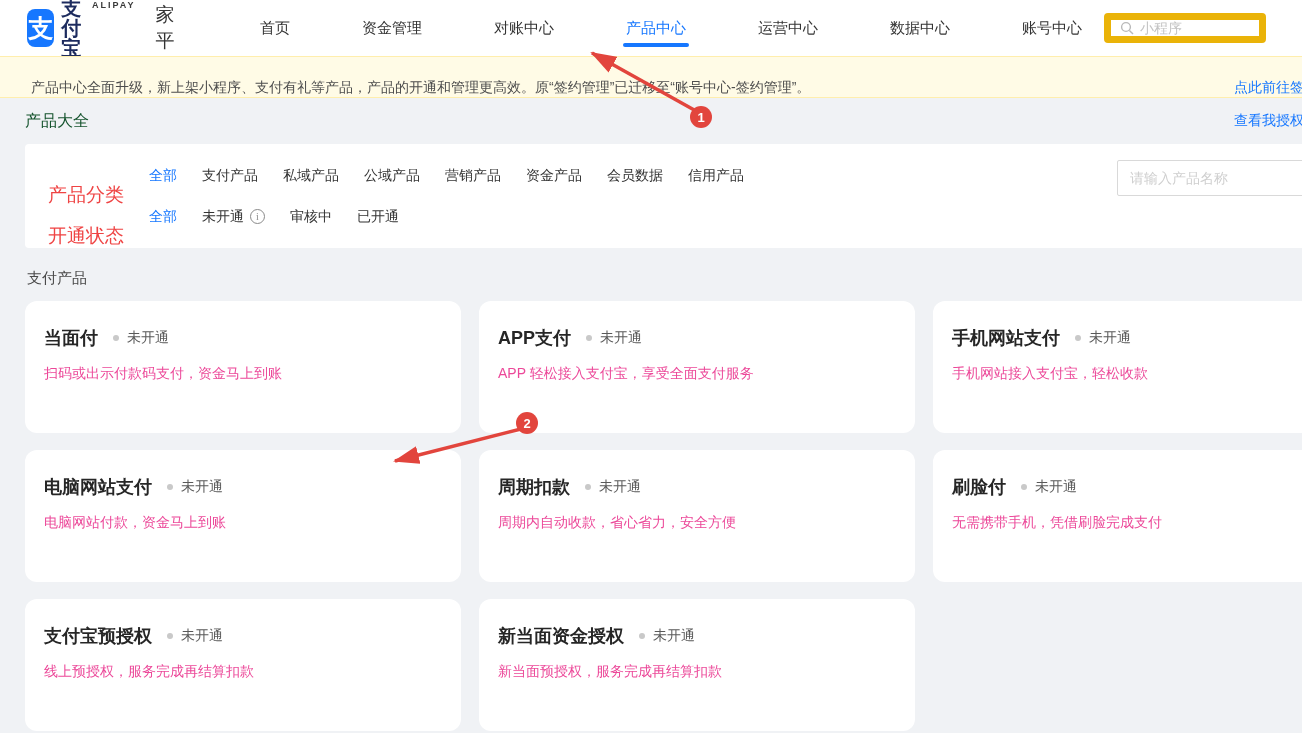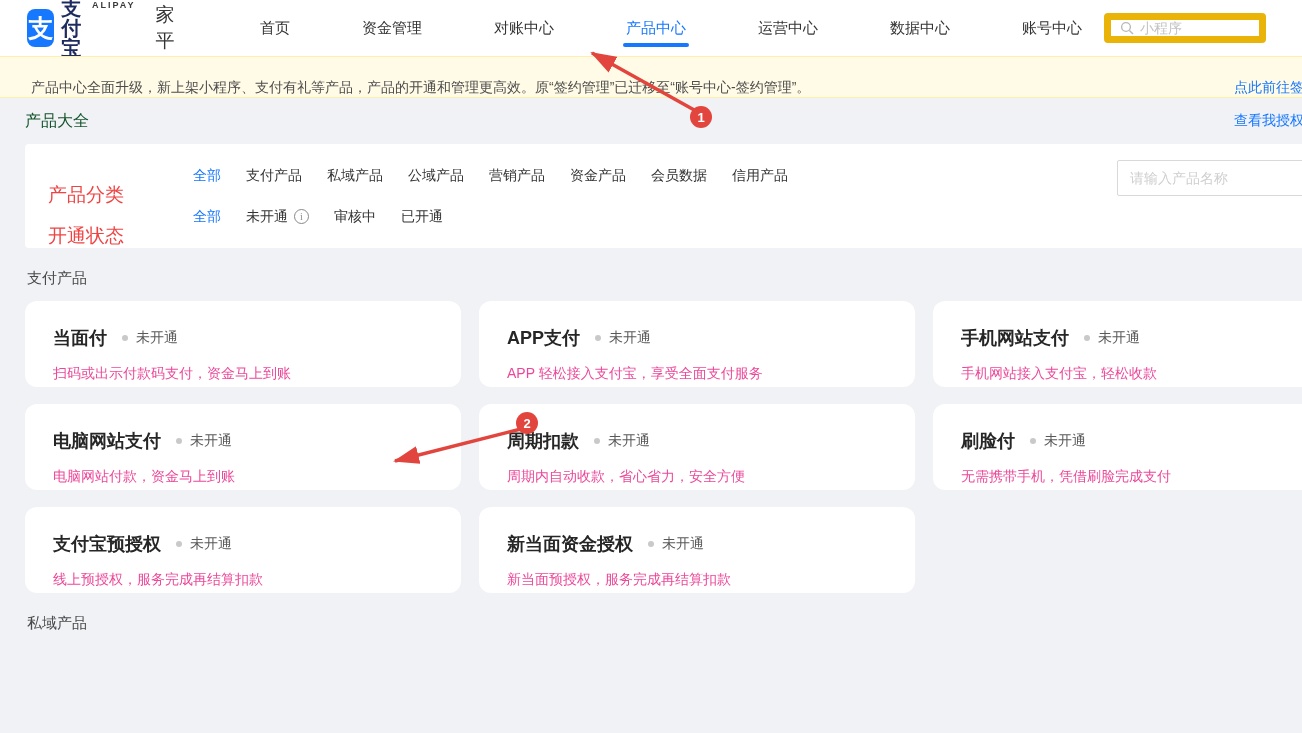--- a/index.html
+++ b/index.html
@@ -34,31 +34,31 @@
   .wall-header { height:46px; display:flex; align-items:center; padding-left:25px; position:relative; }
   .wall-title { font-size:16px; color:#14532d; }
   .wall-link { position:absolute; right:-16px; color:var(--accent,#1677ff); font-size:14px; cursor:pointer; white-space:nowrap; }
 
   
   .filter-panel { margin-left:25px; width:1344px; background:#fff; border-radius:4px; padding:16px 0 16px 23px; position:relative; }
   .filter-row { display:flex; align-items:center; height:31px; gap:25px; }
   .filter-row + .filter-row { margin-top:10px; }
   .filter-label { font-size:19px; color:#ef4444;margin-top:39px; }
   .filter-opt { font-size:14px; color:#333; cursor:pointer; white-space:nowrap; display:flex; align-items:center; gap:6px; }
-  .filter-opt.selected { color:var(--accent,#1677ff);margin-left:44px; }
+  .filter-opt.selected { color:var(--accent,#1677ff); }
   .info-icon { width:15px; height:15px; border:1px solid #8a8a8a; border-radius:50%; color:#8a8a8a; font-size:10px;
                display:inline-flex; align-items:center; justify-content:center; font-family:"Liberation Serif",serif; }
   .panel-search { position:absolute; left:1092px; top:16px; width:230px; height:36px; border:1px solid #d9d9d9; border-radius:2px;
                   padding-left:12px; font-size:14px; color:#333; outline:none; font-family:inherit; background:#fff; }
   .panel-search::placeholder { color:#cfcfcf; }
 
   
   .section-title { margin:21px 0 13px 27px; font-size:15px; color:#4a4a4a; }
   .card-grid { margin-left:25px; display:grid; grid-template-columns:repeat(3,436px); gap:17px 18px; }
-  .card { background:#fff; border-radius:12px; height:86px; padding:25px 28px; cursor:pointer; }
+  .card { background:#fff; border-radius:12px; height:132px; padding:25px 19px; cursor:pointer; }
   .card-head { display:flex; align-items:center; gap:15px; }
   .card-name { font-size:18px; font-weight:bold; color:#262626; }
   .card-status { display:flex; align-items:center; gap:8px; font-size:14px; color:#595959; }
   .status-dot { width:6px; height:6px; border-radius:50%; background:var(--status_dot,#c9c9c9); }
   .card-desc { margin-top:15px; font-size:14px; color:#ec4899; }
 
   
   .annotation-layer { position:absolute; left:0; top:0; width:1302px; height:733px; pointer-events:none; z-index:20; }
   .step-num { font-size:13px; font-weight:bold; fill:#fff; }
 </style>

